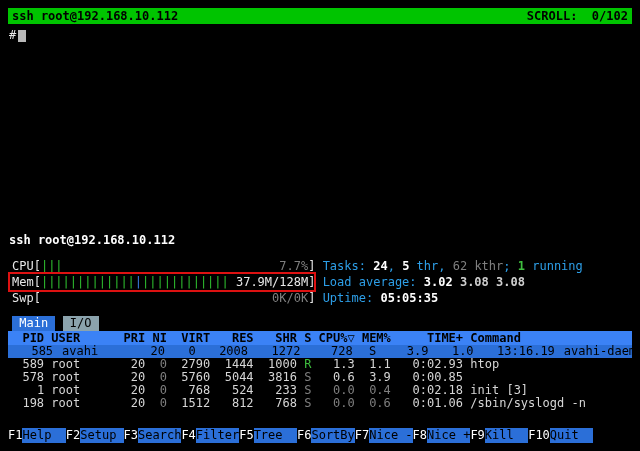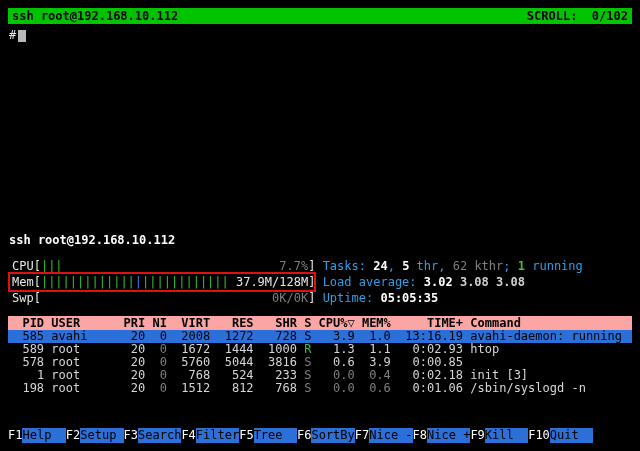--- a/index.html
+++ b/index.html
@@ -39,24 +39,24 @@
   .num { color:#ffffff; font-weight:bold; }
   .dimtxt { color:#7f7f7f; }
   .grn { color:#3fbf3f; font-weight:bold; }
   .ld { color:#cfcfcf; font-weight:bold; }
 
   .tabs { height:15px; line-height:15px; display:flex; padding-left:4px; white-space:pre; }
   .tab { padding:0 1ch; }
   .tab-active { background:#2b6fd8; color:#ffffff; margin-right:1ch; }
   .tab-inactive { background:#8ba3ad; color:#000; }
 
-  .thead { height:14px; line-height:14px; background:#fca5a5; color:#000; display:flex; white-space:pre; font-weight:bold; }
+  .thead { height:14px; line-height:14px; background:#3b82f6; color:#000; display:flex; white-space:pre; font-weight:bold; }
   .prow { height:13px; line-height:13px; display:flex; white-space:pre; color:#d6d6d6; }
   .prow.selected { background:#2b6fd8; }
-  .prow.selected span { color:#000; }
+  .prow.selected span { color:#000;margin-left:9px; }
   .c-pid  { display:inline-block; width:5ch;  text-align:right; }
   .c-user { display:inline-block; width:9ch;  margin-left:1ch; text-align:left; overflow:hidden; }
   .c-pri  { display:inline-block; width:4ch;  text-align:right; }
   .c-ni   { display:inline-block; width:3ch;  text-align:right; }
   .c-virt { display:inline-block; width:6ch;  text-align:right; }
   .c-res  { display:inline-block; width:6ch;  text-align:right; }
   .c-shr  { display:inline-block; width:6ch;  text-align:right; }
   .c-s    { display:inline-block; width:2ch;  text-align:right; }
   .c-cpu  { display:inline-block; width:6ch;  text-align:right; }
   .c-mem  { display:inline-block; width:5ch;  text-align:right; }
@@ -101,20 +101,24 @@
       <span class="info"><span class="cyan">Load average: </span><span class="num">3.02 </span><span class="ld">3.08 </span><span class="ld">3.08</span></span>
     </div>
 
     <div class="meter-row">
       <span class="meter"><span class="mlabel">Swp</span><span class="bracket">[</span><span class="meter-body"><span class="bars"></span><span class="mval">0K/0K</span></span><span class="bracket">]</span></span>
       <span class="info"><span class="cyan">Uptime: </span><span class="num">05:05:35</span></span>
     </div>
 
     <div class="sp10"></div>
 
+    <div class="tabs">
+      <span class="tab tab-active">Main</span>
+      <span class="tab tab-inactive">I/O</span>
+    </div>
 
     <div class="thead">
       <span class="c-pid">PID</span>
       <span class="c-user">USER</span>
       <span class="c-pri">PRI</span>
       <span class="c-ni">NI</span>
       <span class="c-virt">VIRT</span>
       <span class="c-res">RES</span>
       <span class="c-shr">SHR</span>
       <span class="c-s">S</span>
@@ -137,21 +141,21 @@
       <span class="c-mem">1.0</span>
       <span class="c-time">13:16.19</span>
       <span class="c-cmd">avahi-daemon: running</span>
     </div>
 
     <div class="prow">
       <span class="c-pid">589</span>
       <span class="c-user">root</span>
       <span class="c-pri">20</span>
       <span class="c-ni t-dim">0</span>
-      <span class="c-virt">1672</span>
+      <span class="c-virt">2790</span>
       <span class="c-res">1444</span>
       <span class="c-shr">1000</span>
       <span class="c-s t-green">R</span>
       <span class="c-cpu">1.3</span>
       <span class="c-mem">1.1</span>
       <span class="c-time">0:02.93</span>
       <span class="c-cmd">htop</span>
     </div>
 
     <div class="prow">

